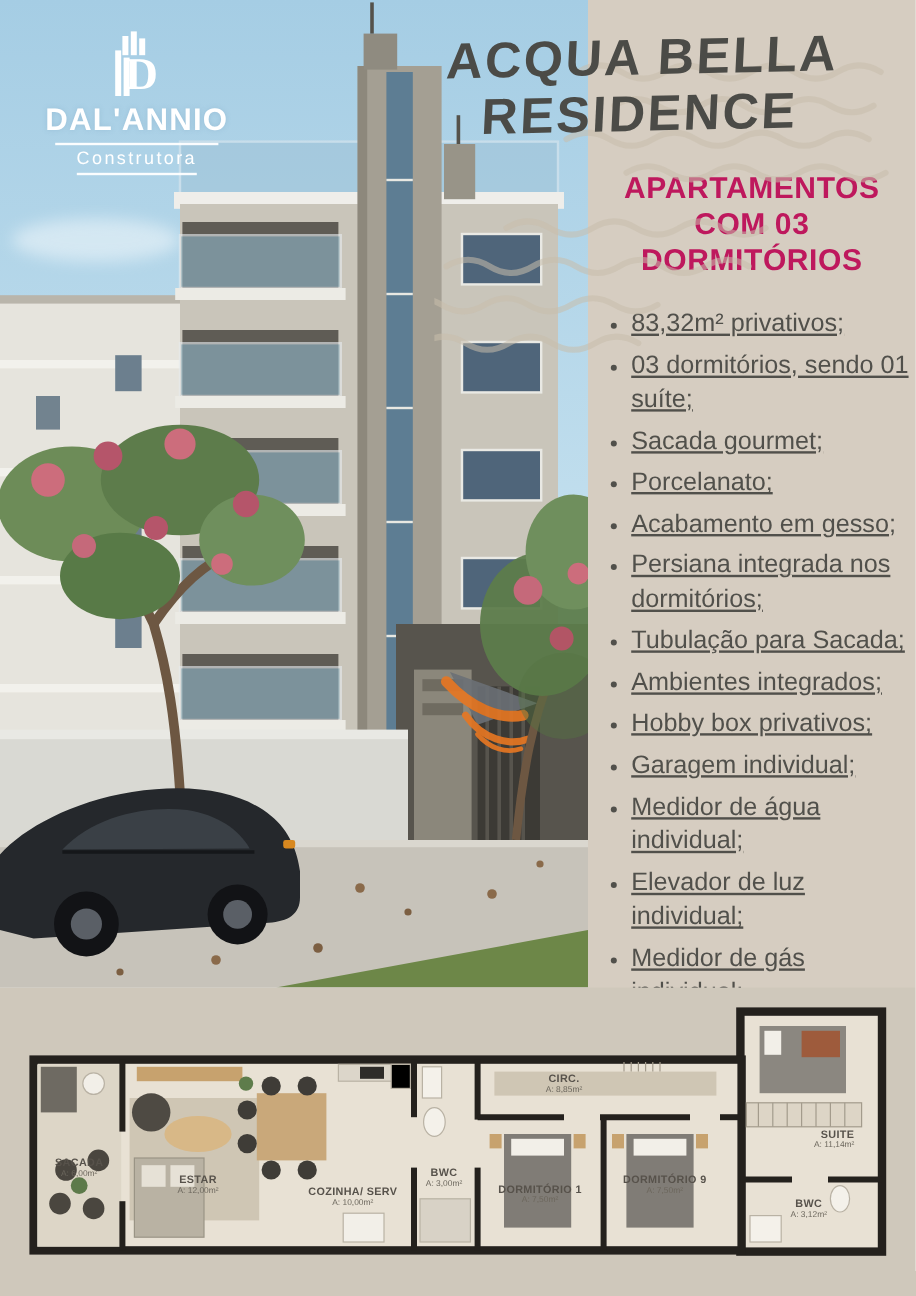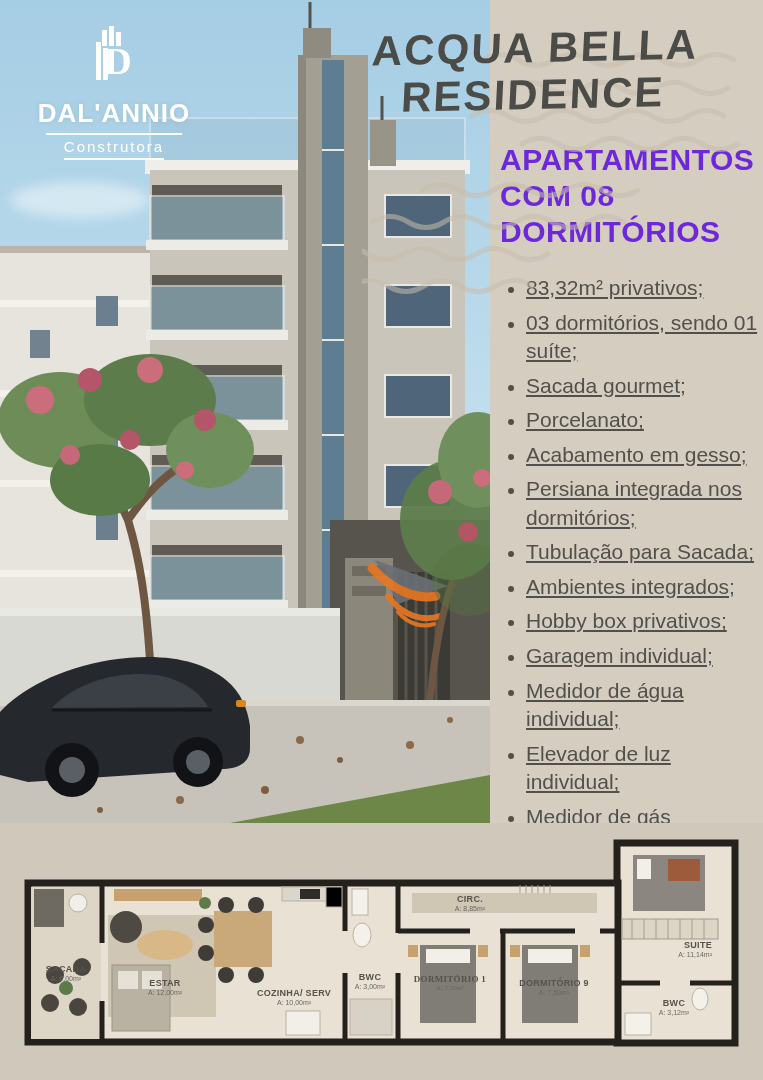--- a/index.html
+++ b/index.html
@@ -5,32 +5,32 @@
   html,body{margin:0;padding:0;}
   body{width:763px;height:1080px;font-family:"Liberation Sans","DejaVu Sans",sans-serif;}
   .page{position:relative;width:763px;height:1080px;background:#d6cdc1;overflow:hidden;}
 
   
   .photo-area{position:absolute;left:0;top:0;width:490px;height:823px;}
   .photo-area svg{display:block;}
 
   
   .logo{position:absolute;left:36px;top:26px;width:156px;text-align:center;color:#ffffff;}
-  .logo .brand{font-size:26px;font-weight:bold;letter-spacing:1px;margin-top:14px;text-shadow:0 0 4px rgba(120,160,190,.35);}
+  .logo .brand{font-size:26px;font-weight:bold;letter-spacing:1px;margin-top:0;text-shadow:0 0 4px rgba(120,160,190,.35);}
   .logo .rule{height:2px;background:#ffffff;margin:4px 10px 3px;opacity:.95;}
   .logo .rule2{height:2px;background:#ffffff;margin:3px 28px 0;opacity:.95;}
   .logo .tagline{font-size:15px;letter-spacing:2px;}
 
   
   .right-panel{position:absolute;left:490px;top:0;width:273px;height:823px;background:#d6cdc1;}
   .waves{position:absolute;left:362px;top:30px;pointer-events:none;}
   .title{position:absolute;left:358px;top:24px;width:352px;text-align:center;color:#4b4b47;
          font-weight:800;font-size:42px;line-height:1.12;letter-spacing:2px;
          transform:skewX(-4deg) rotate(-1.2deg);}
-  .heading{margin:142px 10px 0;text-align:left;color:#6d28d9;font-weight:bold;font-size:30px;line-height:1.2;letter-spacing:.5px;}
+  .heading{margin:142px 10px 0;text-align:center;color:#be185d;font-weight:bold;font-size:25px;line-height:1.2;letter-spacing:.5px;}
   .features{margin:24px 0 0 10px;padding:0 6px 0 26px;width:232px;color:#51504b;font-size:21px;line-height:1.36;text-decoration:underline;}
   .features li{margin-bottom:6px;}
   .features li::marker{color:#51504b;font-size:19px;}
 
   
   .plan-strip{position:absolute;left:0;top:823px;width:763px;height:257px;background:#cfc8bb;}
   .plan-strip svg{display:block;}
   .plan-label{position:absolute;text-align:center;color:#57524b;line-height:1.1;}
   .plan-label .rn{font-size:9px;font-weight:bold;letter-spacing:.3px;display:block;}
   .plan-label .ra{font-size:7px;display:block;color:#6c675d;}
@@ -218,21 +218,21 @@
     </svg>
     <div class="brand">DAL'ANNIO</div>
     <div class="rule"></div>
     <div class="tagline">Construtora</div>
     <div class="rule2"></div>
   </div>
 
   <div class="right-panel">
     <div class="heading">
       <div>APARTAMENTOS</div>
-      <div>COM 08</div>
+      <div>COM 03</div>
       <div>DORMITÓRIOS</div>
     </div>
     <ul class="features">
       <li>83,32m² privativos;</li>
       <li>03 dormitórios, sendo 01 suíte;</li>
       <li>Sacada gourmet;</li>
       <li>Porcelanato;</li>
       <li>Acabamento em gesso;</li>
       <li>Persiana integrada nos dormitórios;</li>
       <li>Tubulação para Sacada;</li>
@@ -386,21 +386,21 @@
       <span class="ra">A: 10,00m²</span>
     </div>
     <div class="plan-label" style="left:344px;top:150px;width:52px;">
       <span class="rn">BWC</span>
       <span class="ra">A: 3,00m²</span>
     </div>
     <div class="plan-label" style="left:440px;top:72px;width:60px;">
       <span class="rn">CIRC.</span>
       <span class="ra">A: 8,85m²</span>
     </div>
-    <div class="plan-label" style="left:404px;top:152px;width:92px;font-family:Liberation Serif, serif;">
+    <div class="plan-label" style="left:404px;top:164px;width:92px;">
       <span class="rn">DORMITÓRIO 1</span>
       <span class="ra">A: 7,50m²</span>
     </div>
     <div class="plan-label" style="left:508px;top:156px;width:92px;">
       <span class="rn">DORMITÓRIO 9</span>
       <span class="ra">A: 7,50m²</span>
     </div>
     <div class="plan-label" style="left:640px;top:118px;width:72px;text-align:right;">
       <span class="rn">SUITE</span>
       <span class="ra">A: 11,14m²</span>

